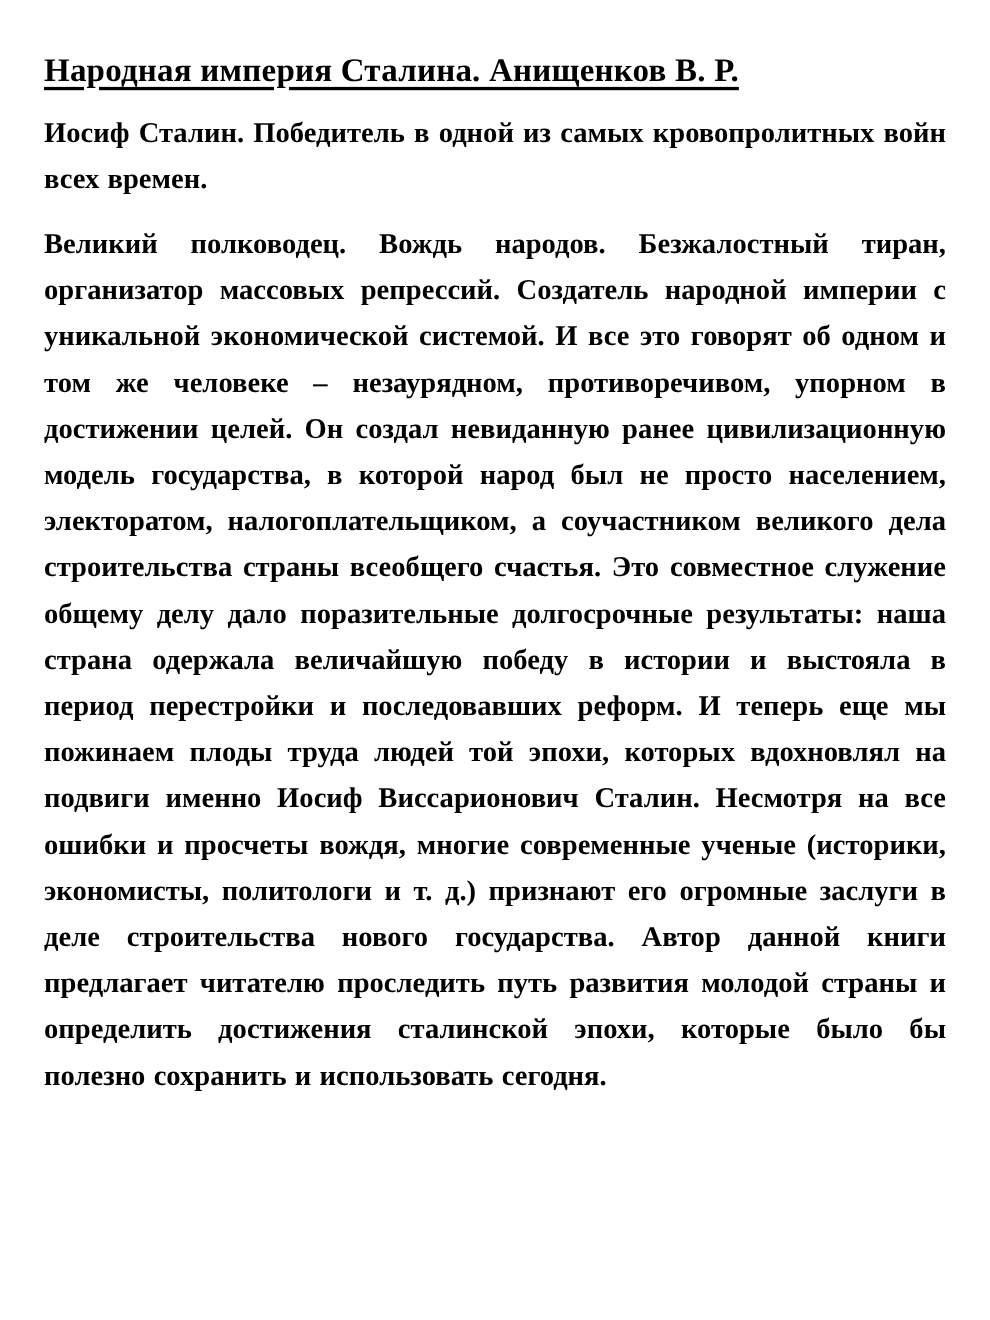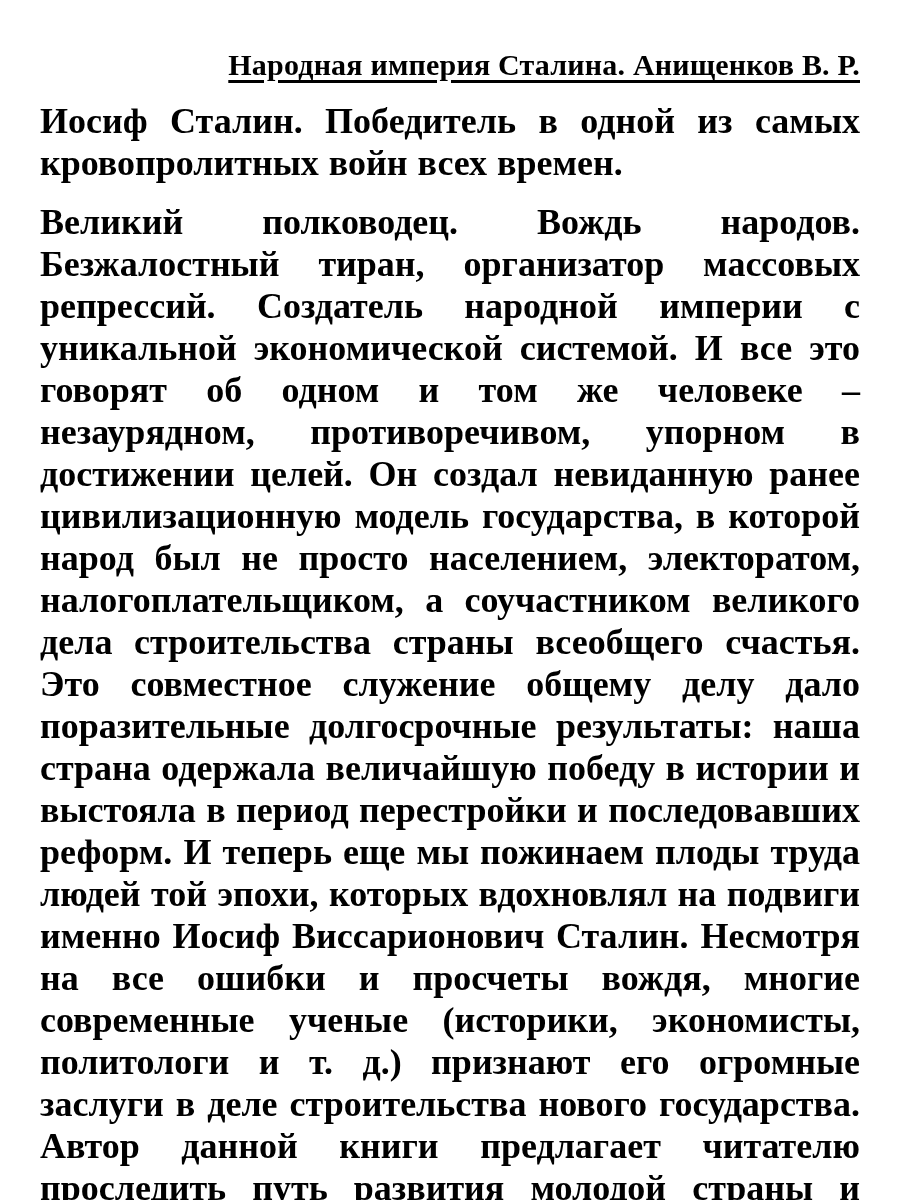--- a/index.html
+++ b/index.html
@@ -20,29 +20,29 @@
     background: #ffffff;
     color: #000000;
     font-family: "Liberation Serif", "DejaVu Serif", serif;
     font-weight: 700;
   }
   .title {
     margin: 0 0 14px 0;
     font-size: 30px;
     line-height: 42px;
     font-weight: 700;
-    text-align: right;
+    text-align: left;
     text-decoration: underline;
     text-decoration-thickness: 3px;
     text-underline-offset: 5px;
     letter-spacing: 0.2px;
   }
   .para {
     margin: 0 0 17px 0;
-    font-size: 36px;
+    font-size: 26px;
     line-height: 42px;
     text-align: justify;
     text-justify: inter-word;
     word-spacing: 1px;
   }
   .para:last-child {
     margin-bottom: 16px;
   }
 </style>
 </head>

